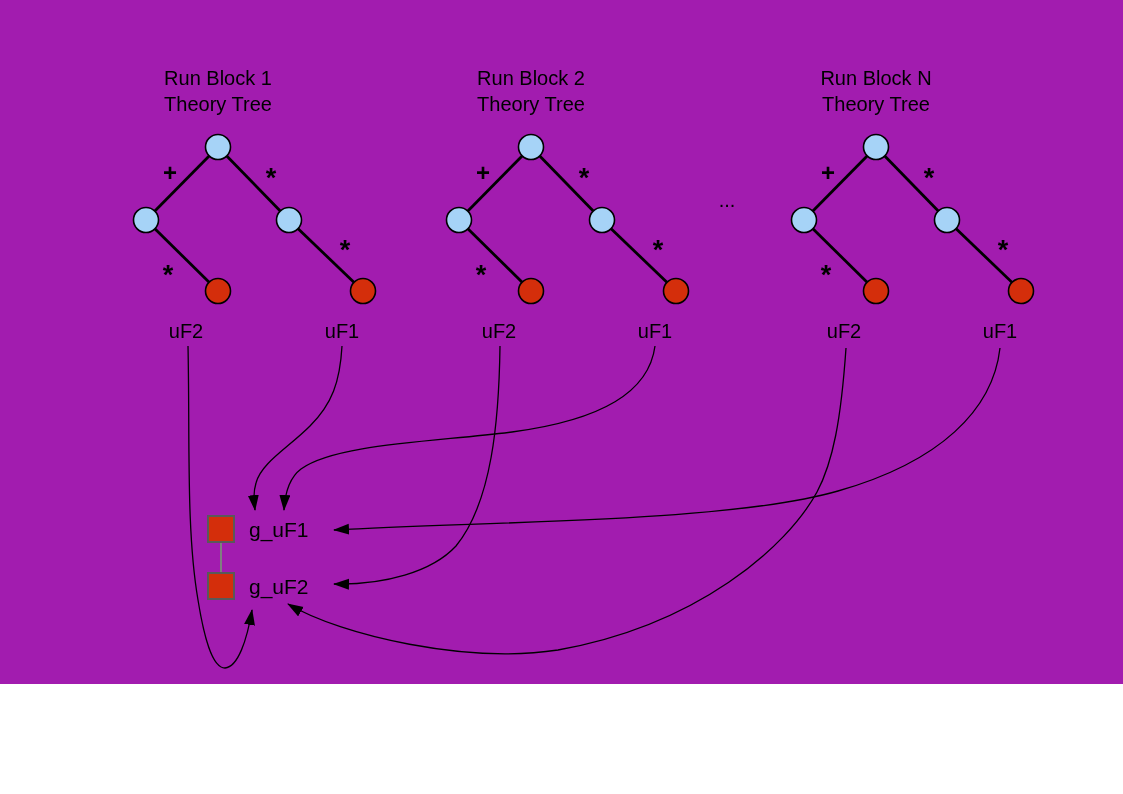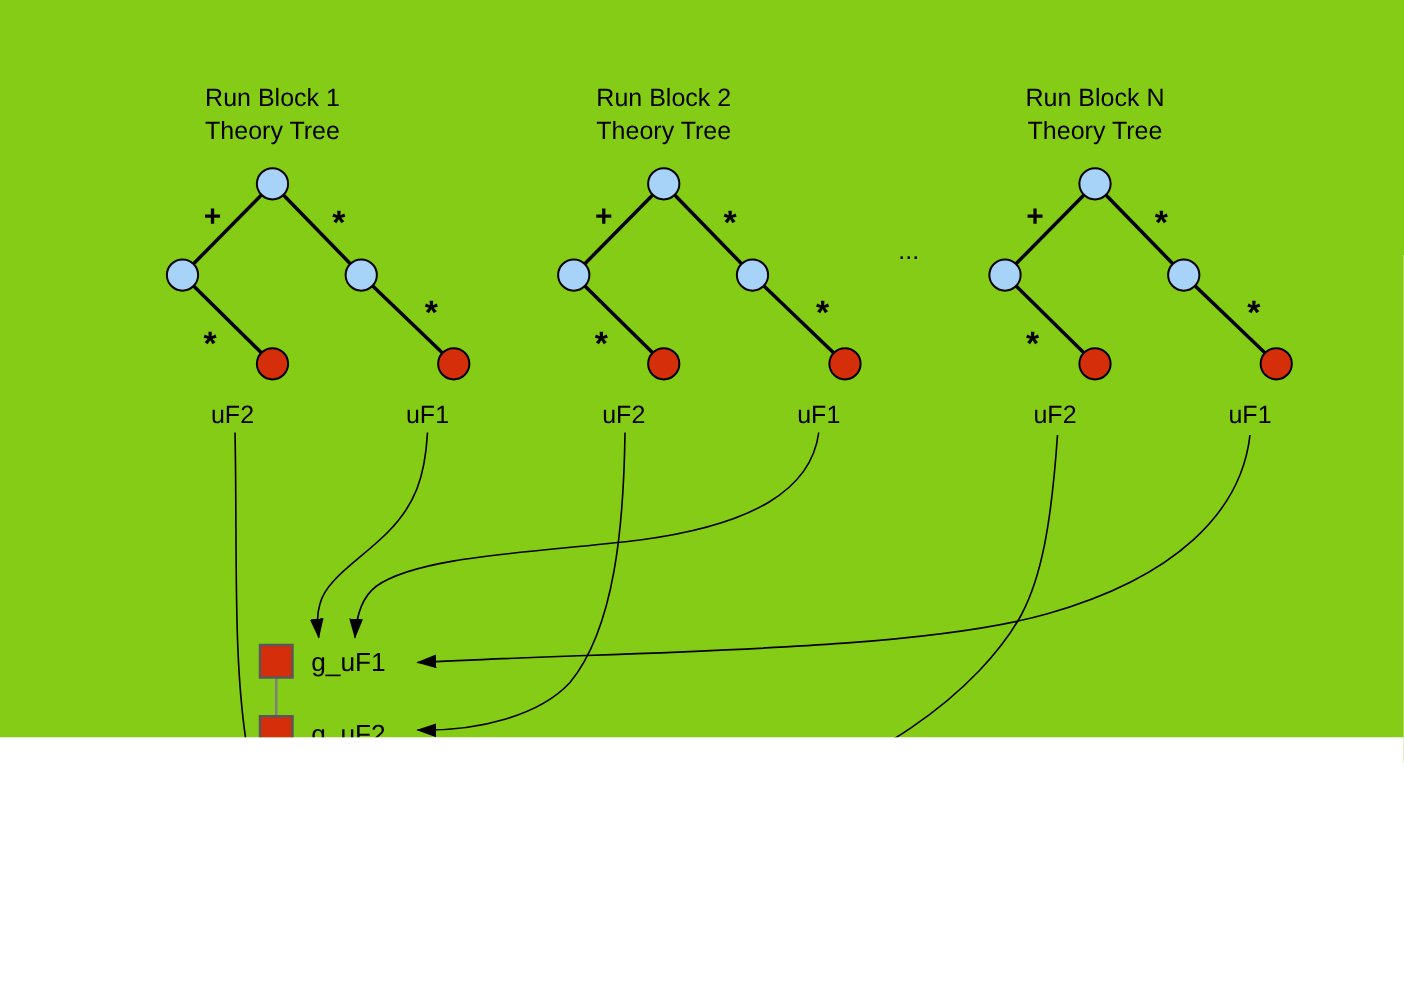--- a/index.html
+++ b/index.html
@@ -1,21 +1,21 @@
 <!DOCTYPE html>
 <html><head>
 <meta charset="utf-8">
 <style>
   html, body { margin: 0; padding: 0; }
   body { background: #ffffff; }
   #canvas {
     position: relative;
     width: 1123px;
-    height: 590px;
-    background: #84cc16;
+    height: 684px;
+    background: #a21caf;
     overflow: hidden;
     font-family: "Liberation Sans", sans-serif;
     text-decoration: underline;
   }
   svg text {
     fill: #000000;
     font-family: "Liberation Sans", sans-serif;
   }
   .title   { font-size: 20px; text-anchor: middle; }
   .op-plus { font-size: 24px; font-weight: bold; text-anchor: middle; }

